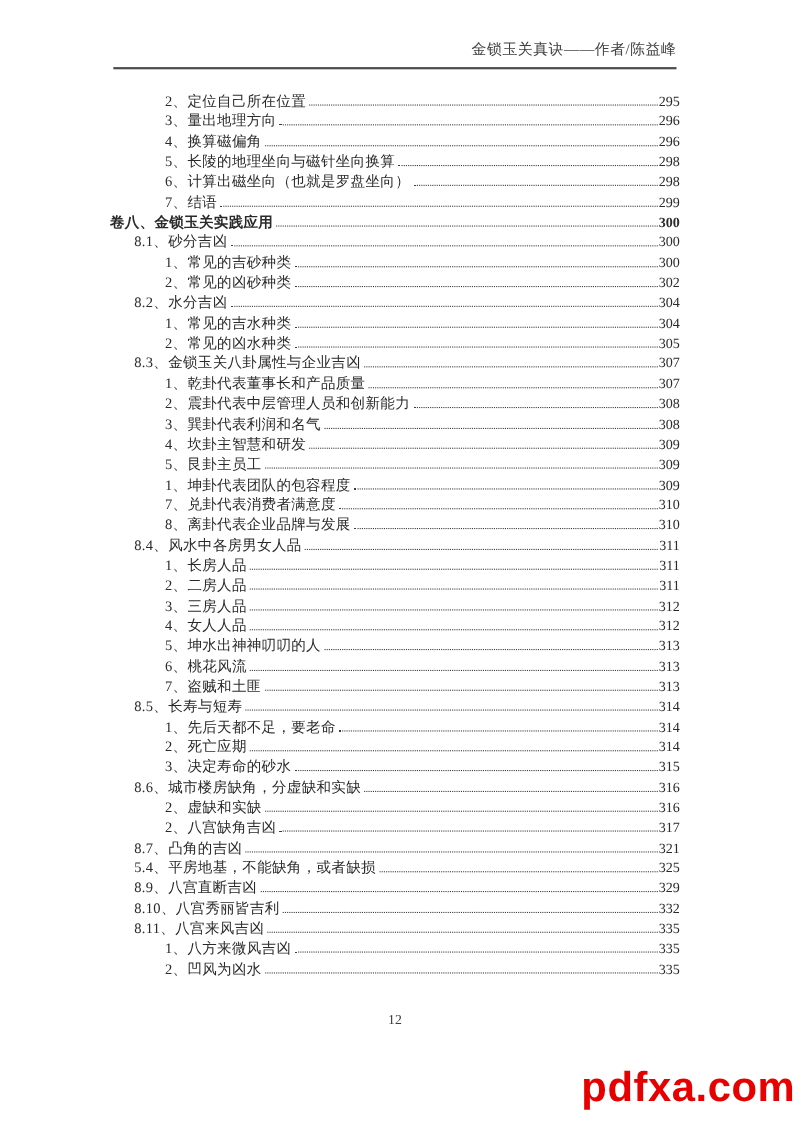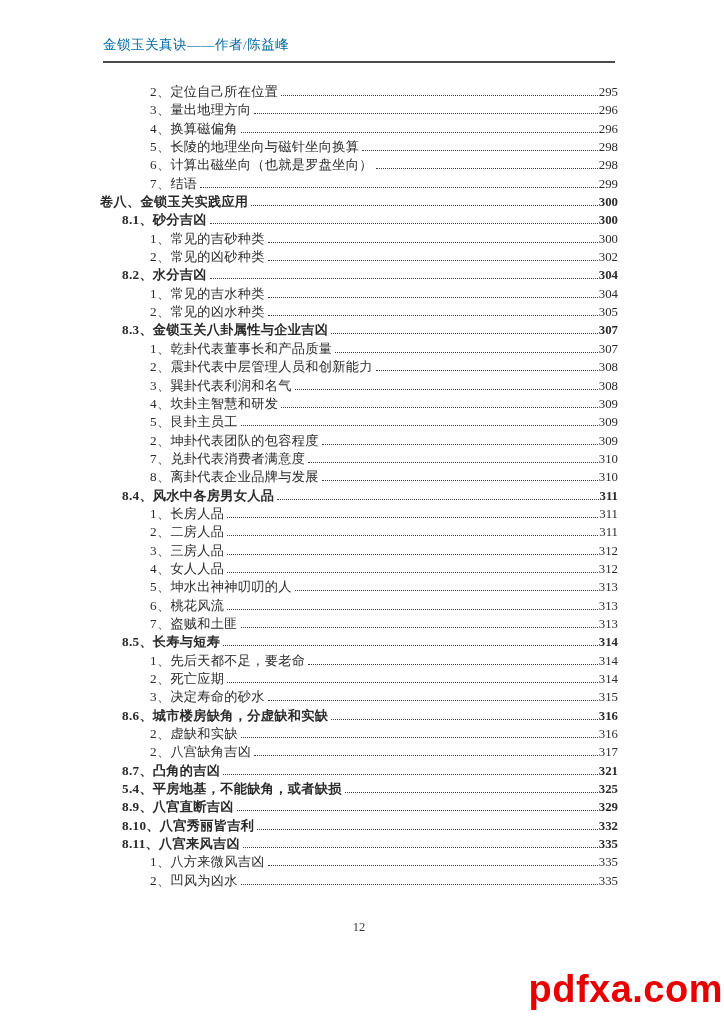--- a/index.html
+++ b/index.html
@@ -7,45 +7,45 @@
     width: 724px; height: 1024px;
     background: #ffffff;
     font-family: "Liberation Serif", "DejaVu Serif", serif;
     color: #2a2a2a;
     position: relative;
     overflow: hidden;
   }
   .page-header {
     position: absolute;
     left: 103px; top: 36px; width: 512px;
-    text-align: left;
+    text-align: right;
     font-size: 13.5px;
     letter-spacing: 0.5px;
-    color: #0369a1;
+    color: #404040;
   }
   .header-rule {
     position: absolute;
     left: 103px; top: 61px; width: 512px;
     height: 0;
     border-top: 2px solid #4a4a4a;
   }
   .toc {
     position: absolute;
     left: 100px; top: 83px; width: 518px;
   }
   .row {
     display: flex;
     align-items: baseline;
     height: 18.35px;
     font-size: 13.2px;
     line-height: 18.35px;
     white-space: nowrap;
   }
   .row.lvl0 { padding-left: 0px; font-weight: bold; }
-  .row.lvl1 { padding-left: 22px; font-weight: bold; }
+  .row.lvl1 { padding-left: 22px; }
   .row.lvl2 { padding-left: 50px; }
   .row .lbl { flex: 0 0 auto; letter-spacing: 0.3px; }
   .row .leader {
     flex: 1 1 auto;
     border-bottom: 1.8px dotted #3c3c3c;
     margin: 0 1px 3px 3px;
     min-width: 10px;
   }
   .row .pg { flex: 0 0 auto; font-size: 12.8px; }
   .page-footer {
@@ -182,21 +182,21 @@
       <span class="pg">309</span>
     </div>
 
     <div class="row lvl2">
       <span class="lbl">5、艮卦主员工</span>
       <span class="leader"></span>
       <span class="pg">309</span>
     </div>
 
     <div class="row lvl2">
-      <span class="lbl">2、坤卦代表团队的包容程度</span>
+      <span class="lbl">1、坤卦代表团队的包容程度</span>
       <span class="leader"></span>
       <span class="pg">309</span>
     </div>
 
     <div class="row lvl2">
       <span class="lbl">7、兑卦代表消费者满意度</span>
       <span class="leader"></span>
       <span class="pg">310</span>
     </div>
 

